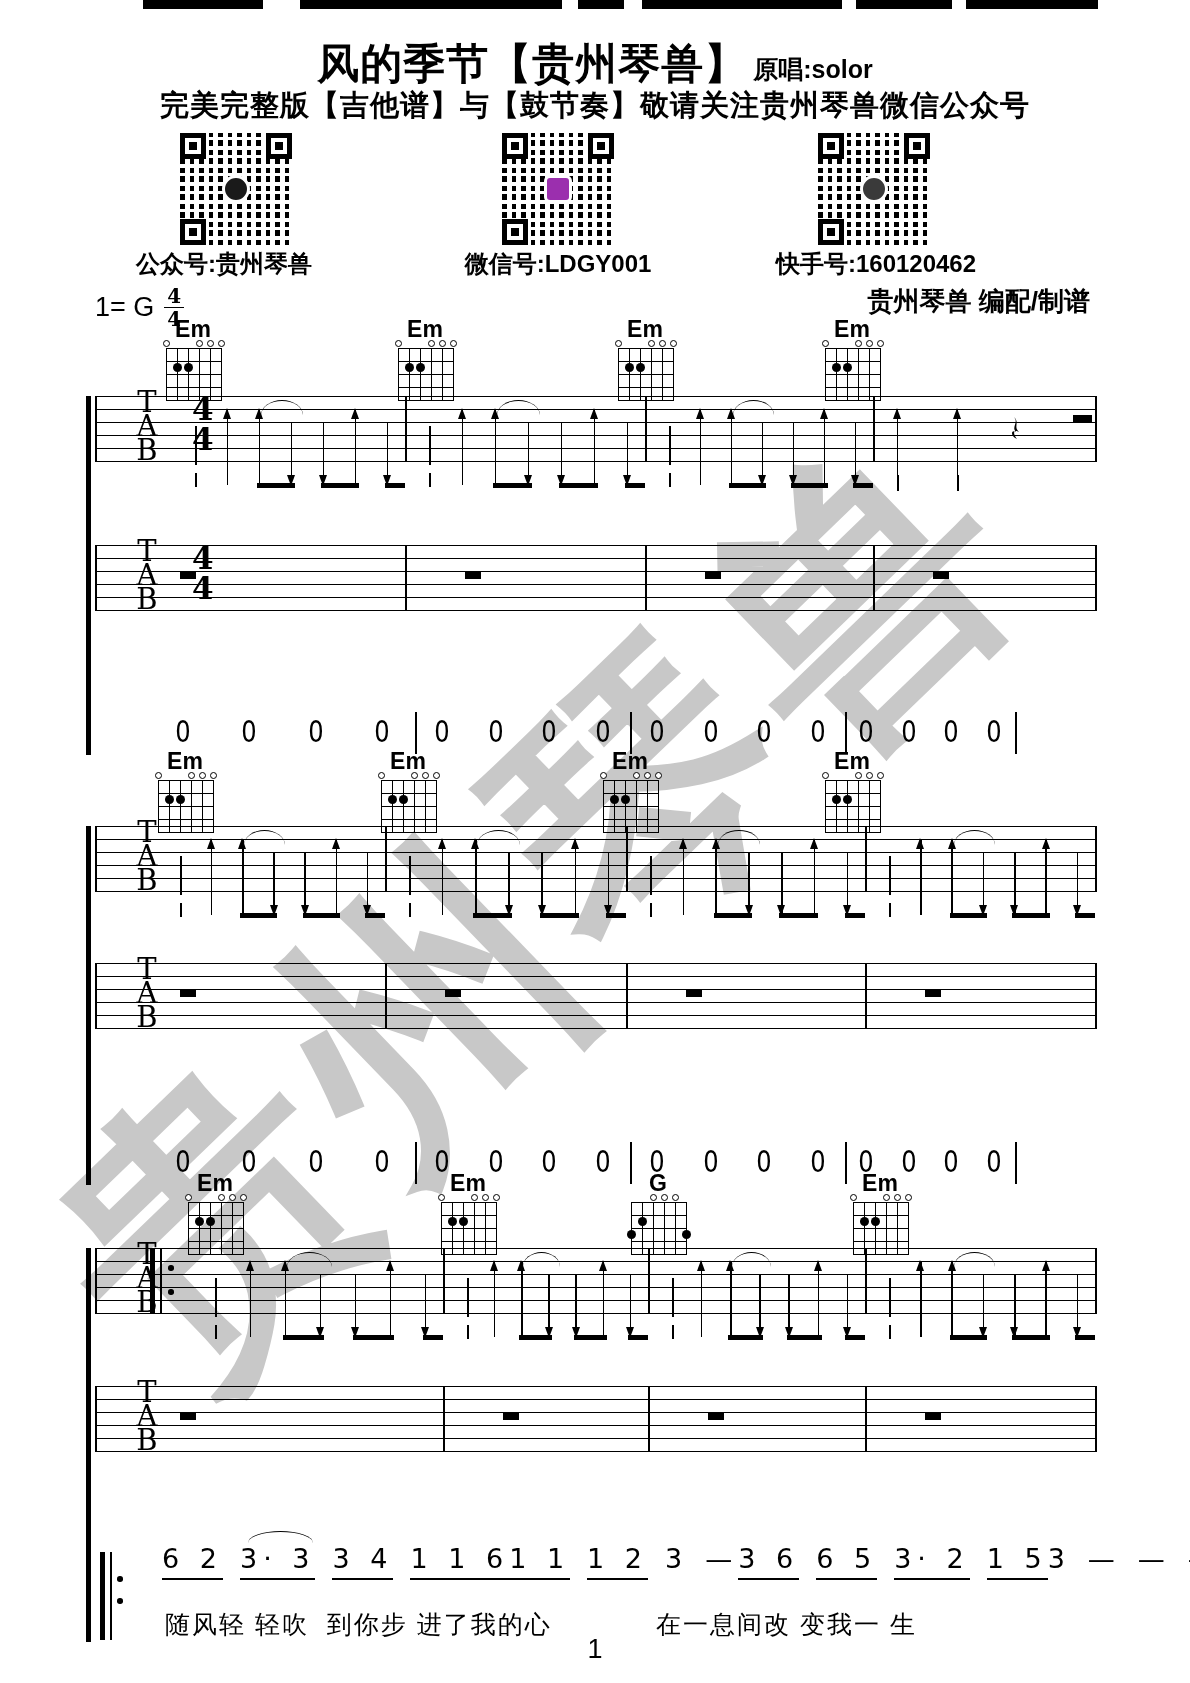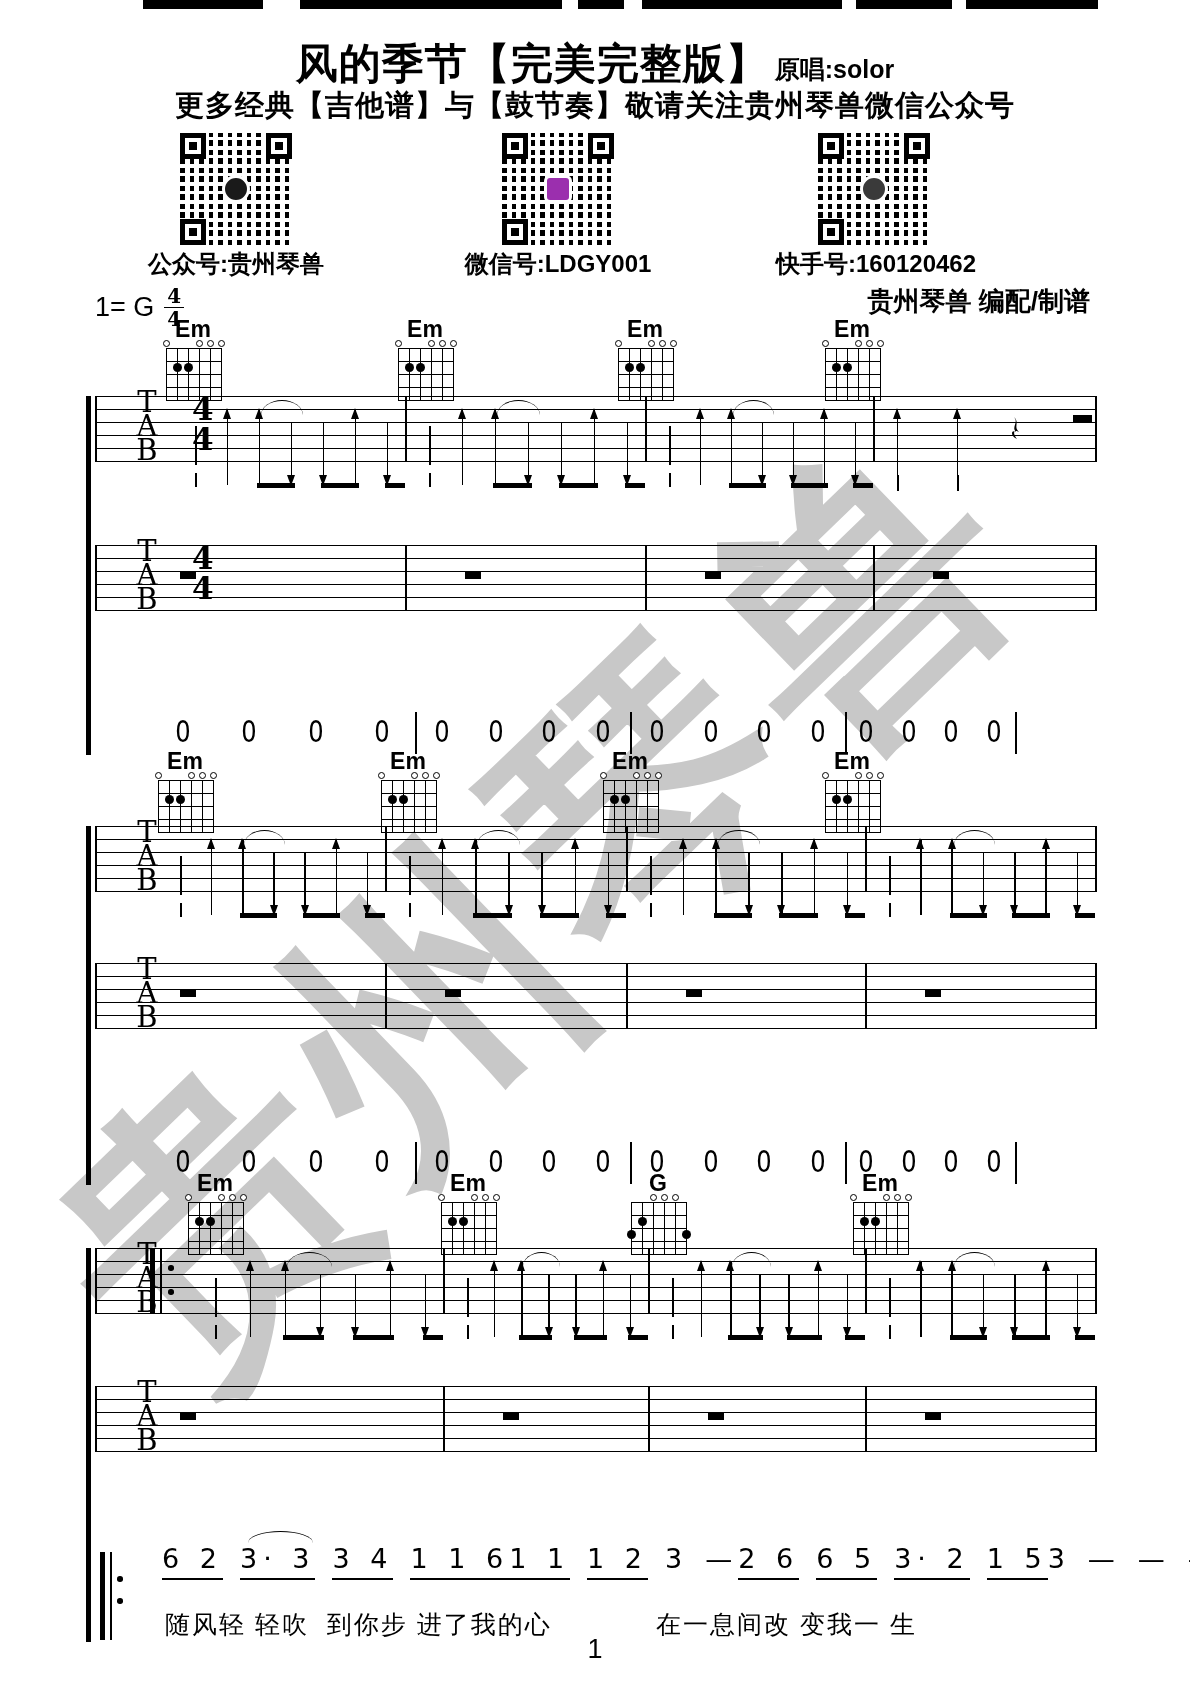--- a/index.html
+++ b/index.html
@@ -76,24 +76,24 @@
     <div style="left:300px;width:262px"></div>
     <div style="left:578px;width:46px"></div>
     <div style="left:642px;width:200px"></div>
     <div style="left:856px;width:96px"></div>
     <div style="left:966px;width:132px"></div>
   </div>
 
   <div id="watermark" style="color: rgb(200, 200, 200);">贵州琴兽</div>
 
   <div class="title-row">
-    <span class="title">风的季节【完美完整版】</span>
+    <span class="title">风的季节【贵州琴兽】</span>
     <span class="title-suffix">原唱:solor</span>
   </div>
-  <div class="subtitle">更多经典【吉他谱】与【鼓节奏】敬请关注贵州琴兽微信公众号</div>
+  <div class="subtitle">完美完整版【吉他谱】与【鼓节奏】敬请关注贵州琴兽微信公众号</div>
 
   <div class="qr" style="left:180px">
     <div class="qr-stripes-v"></div>
     <div class="qr-stripes-h"></div>
     <div class="qr-finder" style="left:0;top:0">
         <i></i>
       </div>
     <div class="qr-finder" style="right:0;top:0">
         <i></i>
       </div>
@@ -123,21 +123,21 @@
         <i></i>
       </div>
     <div class="qr-finder" style="right:0;top:0">
         <i></i>
       </div>
     <div class="qr-finder" style="left:0;bottom:0">
         <i></i>
       </div>
     <div class="qr-logo" style="background: rgb(58, 58, 58);"></div>
   </div>
-  <div class="qr-label" style="left:116px">公众号:贵州琴兽</div>
+  <div class="qr-label" style="left:104px">公众号:贵州琴兽</div>
   <div class="qr-label" style="left:438px">微信号:LDGY001</div>
   <div class="qr-label" style="left:756px">快手号:160120462</div>
 
   <div class="credit">贵州琴兽 编配/制谱</div>
   <div class="keysig">
     <span>1= G</span>
     <span class="frac">
       <span class="top">4</span>
       <span class="bot">4</span>
     </span>
@@ -746,21 +746,21 @@
       </div>
       <div class="nbar"></div>
       <div class="nmeasure">
         <div class="ngroup nunder">1 1</div>
         <div class="ngroup nunder">1 2</div>
         <div class="ngroup">3</div>
         <div class="ngroup">—</div>
       </div>
       <div class="nbar"></div>
       <div class="nmeasure">
-        <div class="ngroup nunder">2 6</div>
+        <div class="ngroup nunder">3 6</div>
         <div class="ngroup nunder">6 5</div>
         <div class="ngroup nunder">3· 2</div>
         <div class="ngroup nunder">1 5</div>
       </div>
       <div class="nbar"></div>
       <div class="nmeasure">
         <div class="ngroup">3</div>
         <div class="ngroup">—</div>
         <div class="ngroup">—</div>
         <div class="ngroup">—</div>

